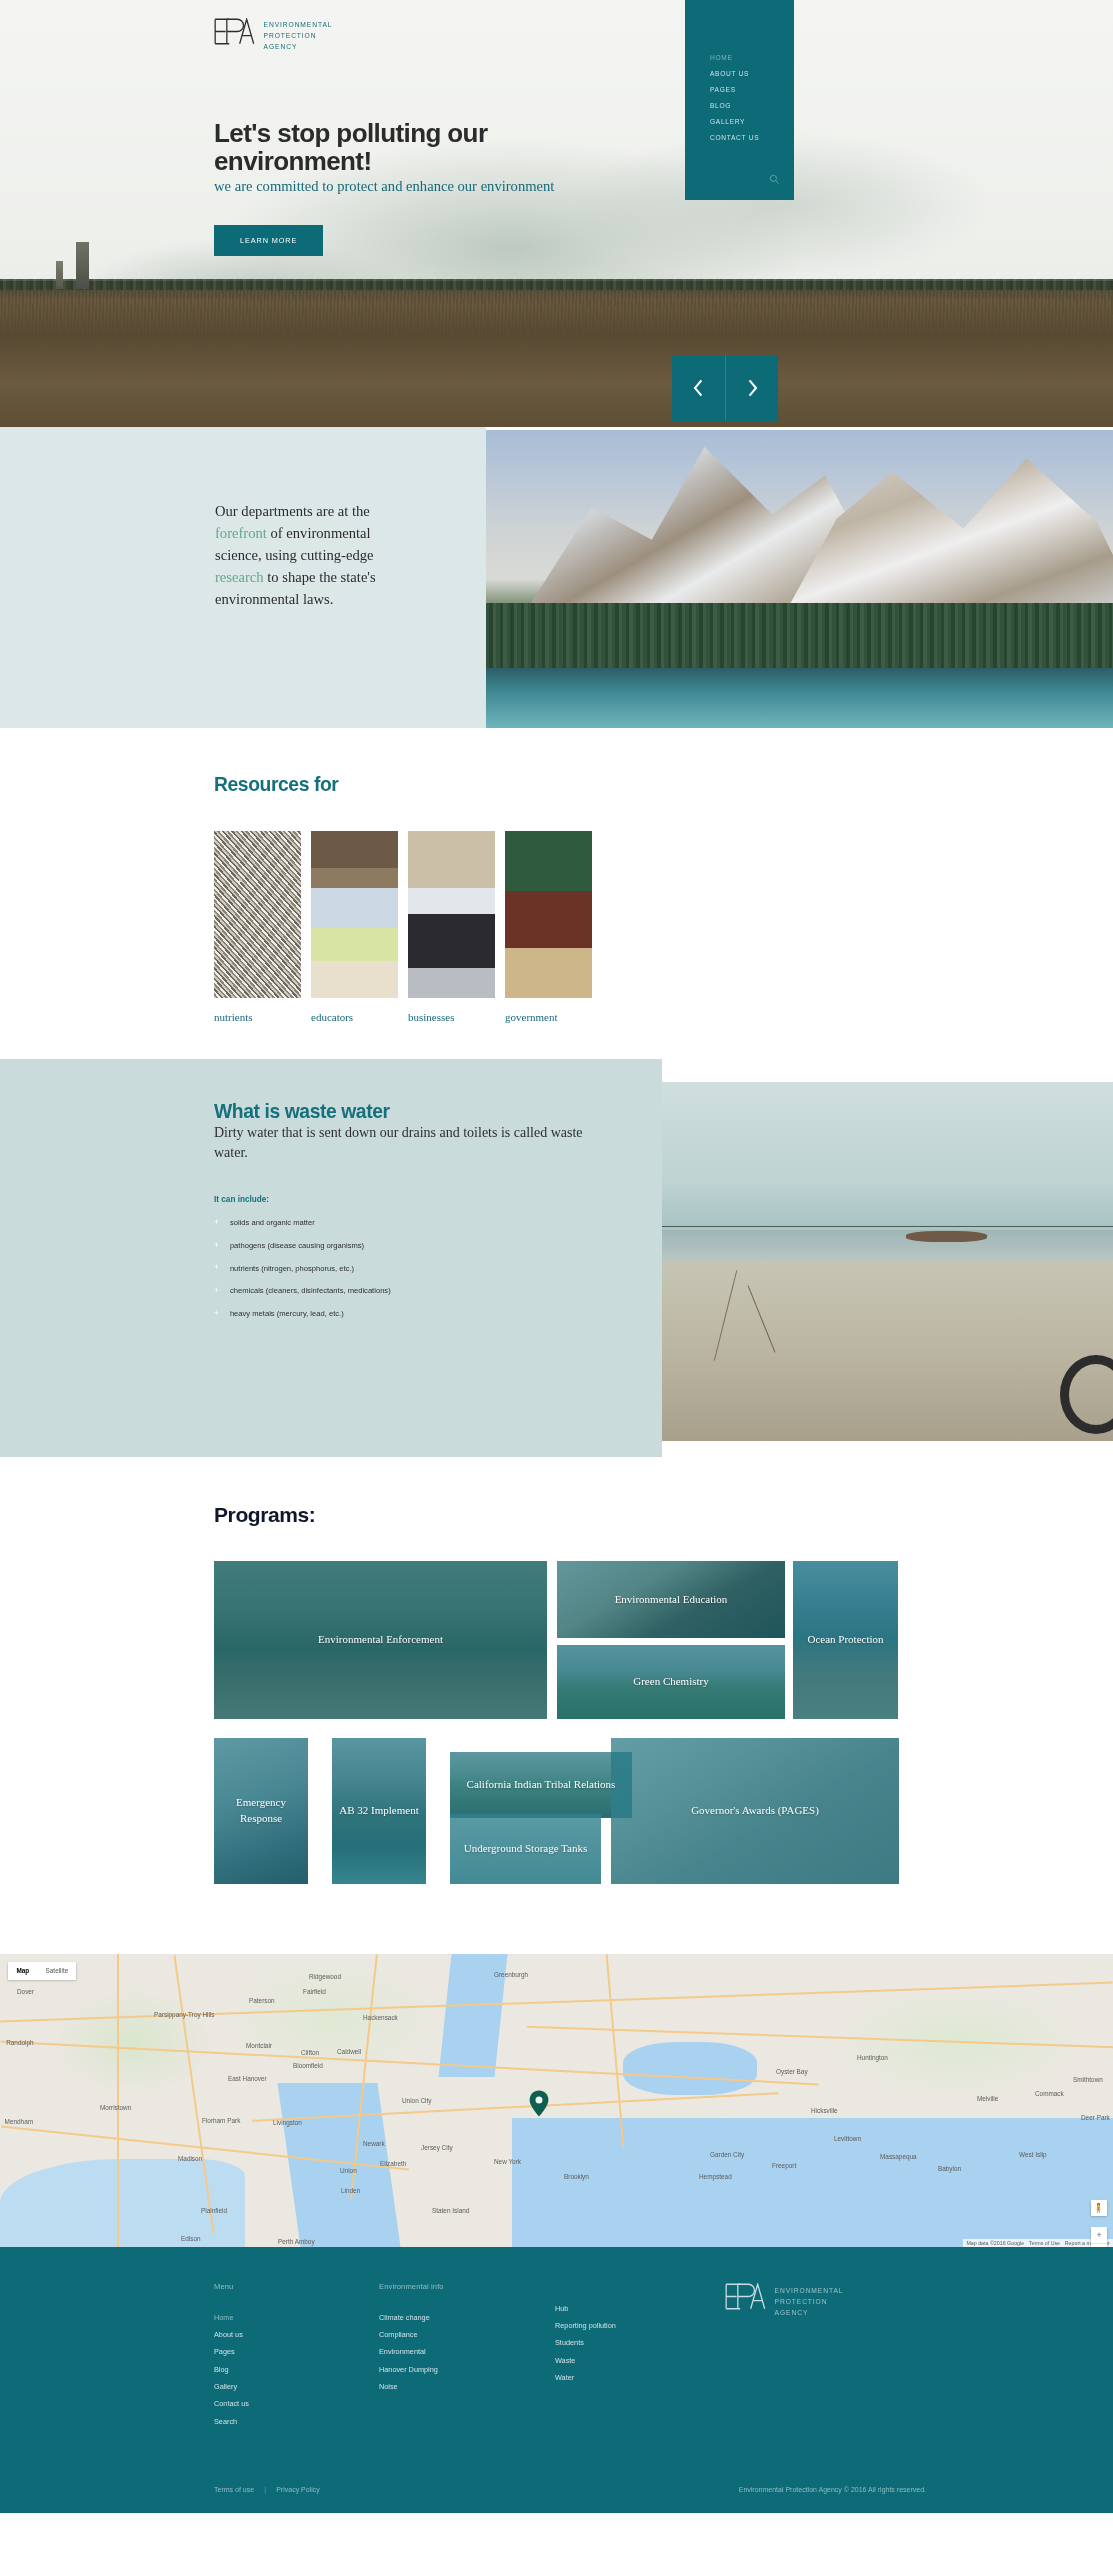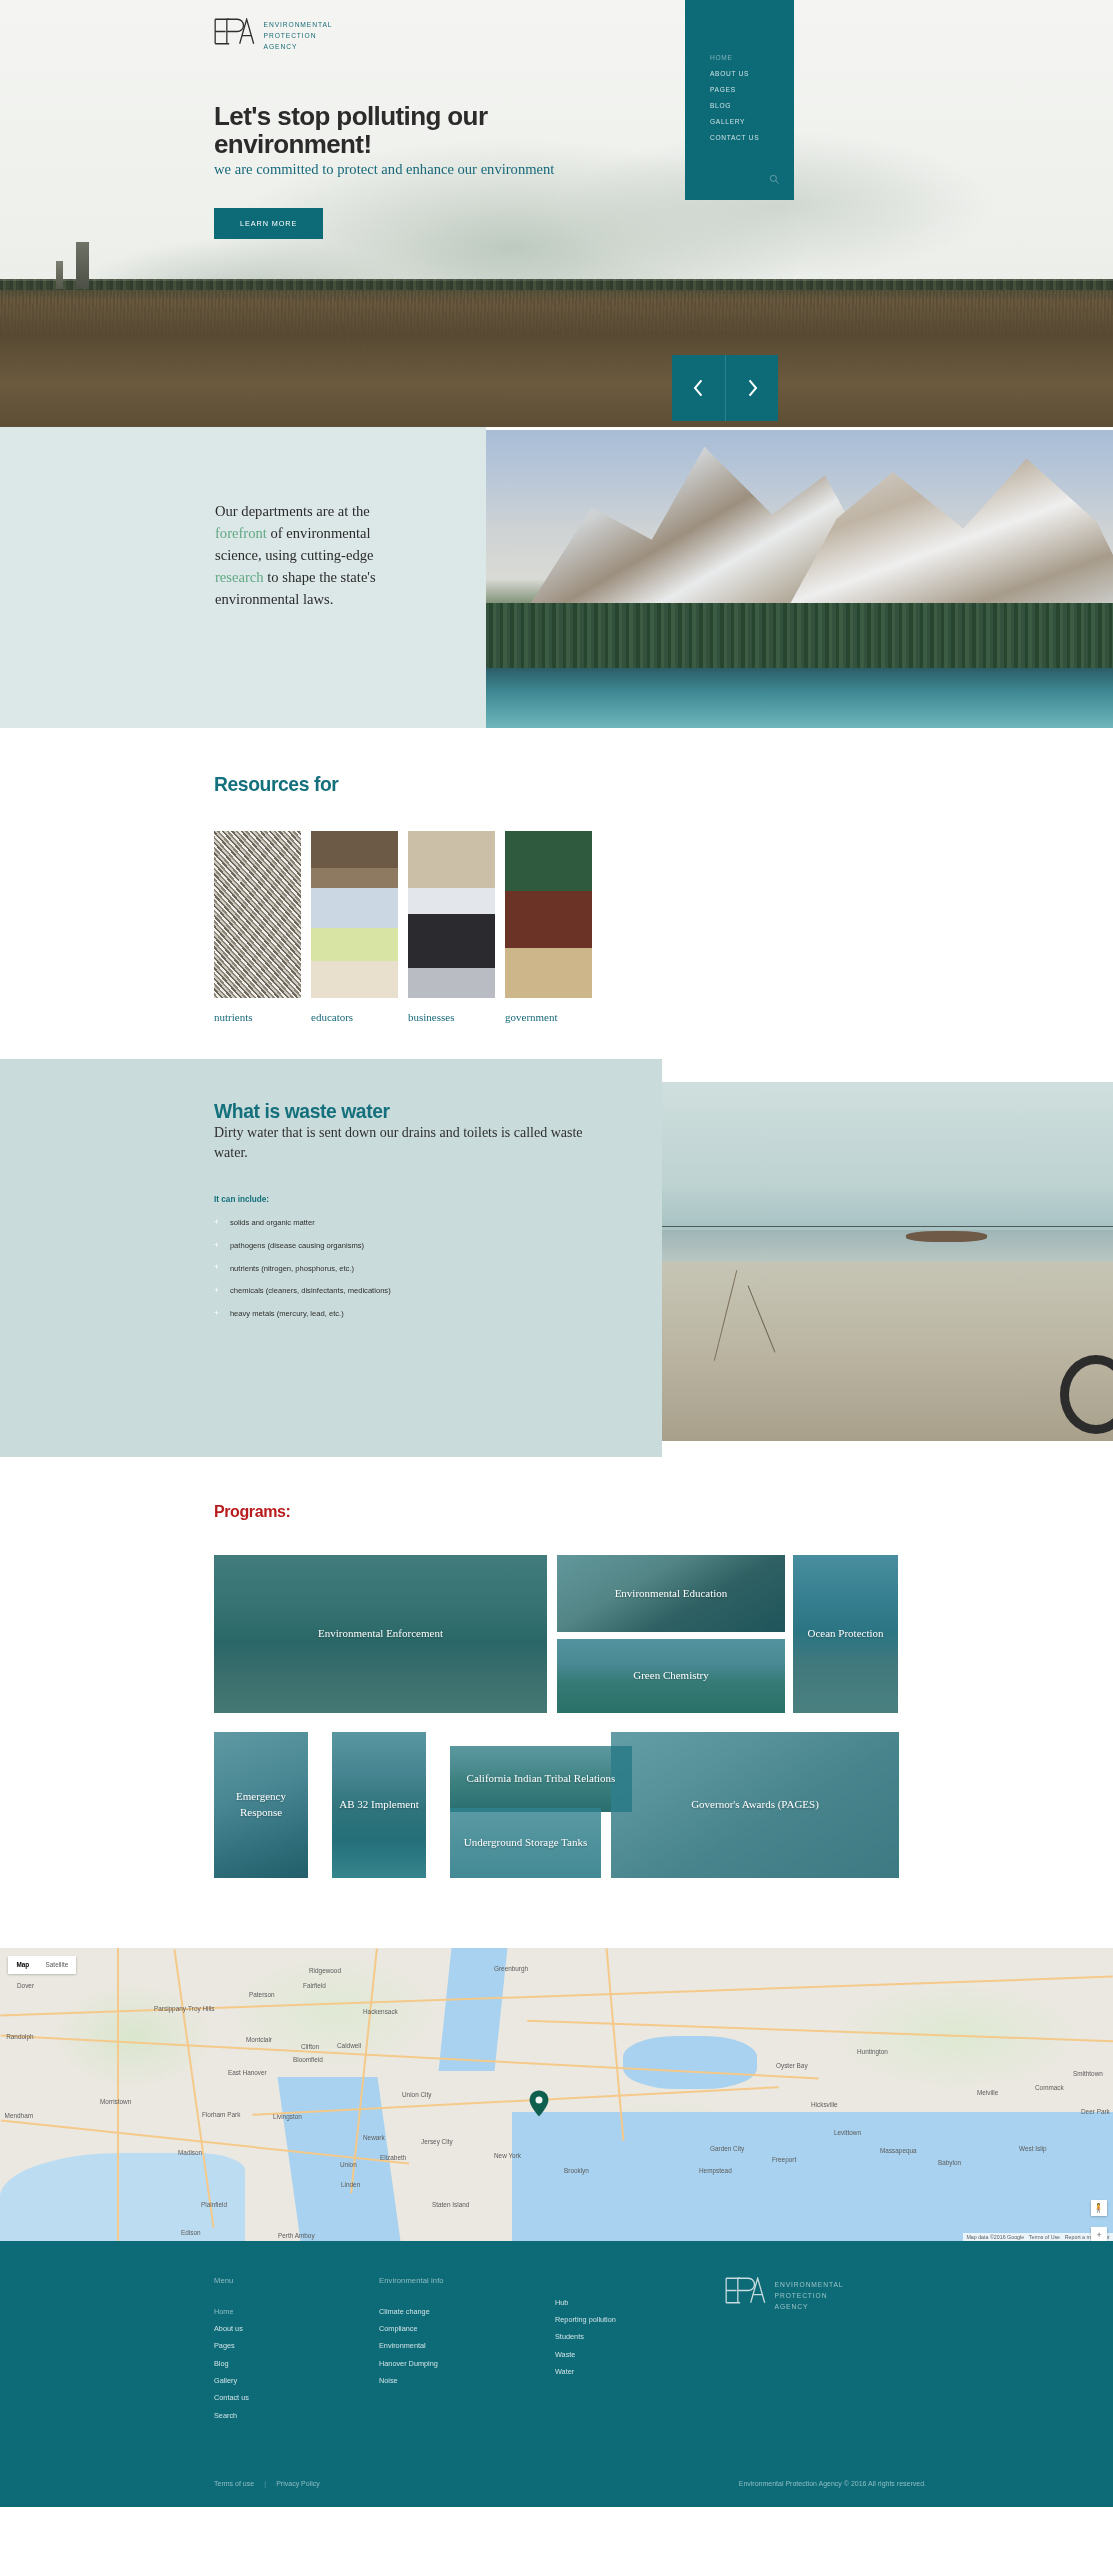--- a/index.html
+++ b/index.html
@@ -55,21 +55,21 @@
     position:absolute; left:685px; top:0; width:109px; height:200px;
     background:#0d6b78; z-index:5; padding:50px 0 0 25px;
   }
   .nav-panel a {
     display:block; color:#cfe2e5; font-size:6.6px; letter-spacing:0.7px;
     text-decoration:none; line-height:2.42; font-family:"Liberation Sans", sans-serif;
   }
   .nav-panel a.active { color:#7fb3ba; }
   .nav-search { position:absolute; right:15px; bottom:14px; }
 
-  .hero-content { position:absolute; left:214px; top:103px; z-index:4; width:410px; }
+  .hero-content { position:absolute; left:214px; top:120px; z-index:4; width:410px; }
   .hero-title {
     font-size:26px; line-height:1.07; font-weight:bold; color:#2b2b2b;
     letter-spacing:-0.6px; font-family:"Liberation Sans", sans-serif;
   }
   .hero-sub {
     font-family:"Liberation Serif", serif;
     font-size:14.6px; line-height:1.38; color:#17697a; width:386px;
   }
   .btn-learn {
     display:inline-block; margin-top:29px; background:#0d6b78; color:#ffffff;
@@ -166,21 +166,21 @@
   .waste-img .horizon { position:absolute; left:0; right:0; top:40%; height:1.2px; background:#2e3a36; opacity:.75; }
   .waste-img .sea { position:absolute; left:0; right:0; top:41%; height:9%; background:linear-gradient(180deg,#9fb6b7,#b9c7c2); }
   .waste-img .sand { position:absolute; left:0; right:0; top:50%; bottom:0; background:linear-gradient(180deg,#c6c5b5 0%, #bcb7a4 45%, #a8a08b 100%); }
   .waste-img .body { position:absolute; left:54%; top:41.5%; width:18%; height:3%; background:#6f5a47; border-radius:40%; }
   .waste-img .tire { position:absolute; right:-4%; bottom:2%; width:16%; height:22%; border-radius:50%; border:9.4px solid #2c2c2c; }
   .waste-img .stick { position:absolute; left:14%; top:52%; width:1.2px; height:26%; background:#7b705d; transform:rotate(14deg); }
   .waste-img .stick2 { position:absolute; left:22%; top:56%; width:1.2px; height:20%; background:#6d6351; transform:rotate(-22deg); }
 
   
   .programs { position:relative; width:1113px; background:#ffffff; padding:46px 0 41px 0; }
-  .prog-title { margin-left:214px; font-size:16px; font-weight:bold; color:#b91c1c; letter-spacing:-0.4px; }
+  .prog-title { margin-left:214px; font-size:21px; font-weight:bold; color:#0f172a; letter-spacing:-0.4px; }
   .prog-grid { position:relative; margin:34px 0 0 214px; width:685px; }
   .tile {
     position:absolute; overflow:hidden; cursor:pointer;
     display:flex; align-items:center; justify-content:center; text-align:center;
   }
   .tile .tl-label {
     position:relative; z-index:3; color:#ffffff; font-family:"Liberation Serif", serif;
     font-size:11px; line-height:1.42; text-shadow:0 0.6px 1.8px rgba(0,0,0,.3); padding:0 5.9px;
   }
   .tile .ov { position:absolute; inset:0; background:rgba(21,112,124,0.62); z-index:2; }

